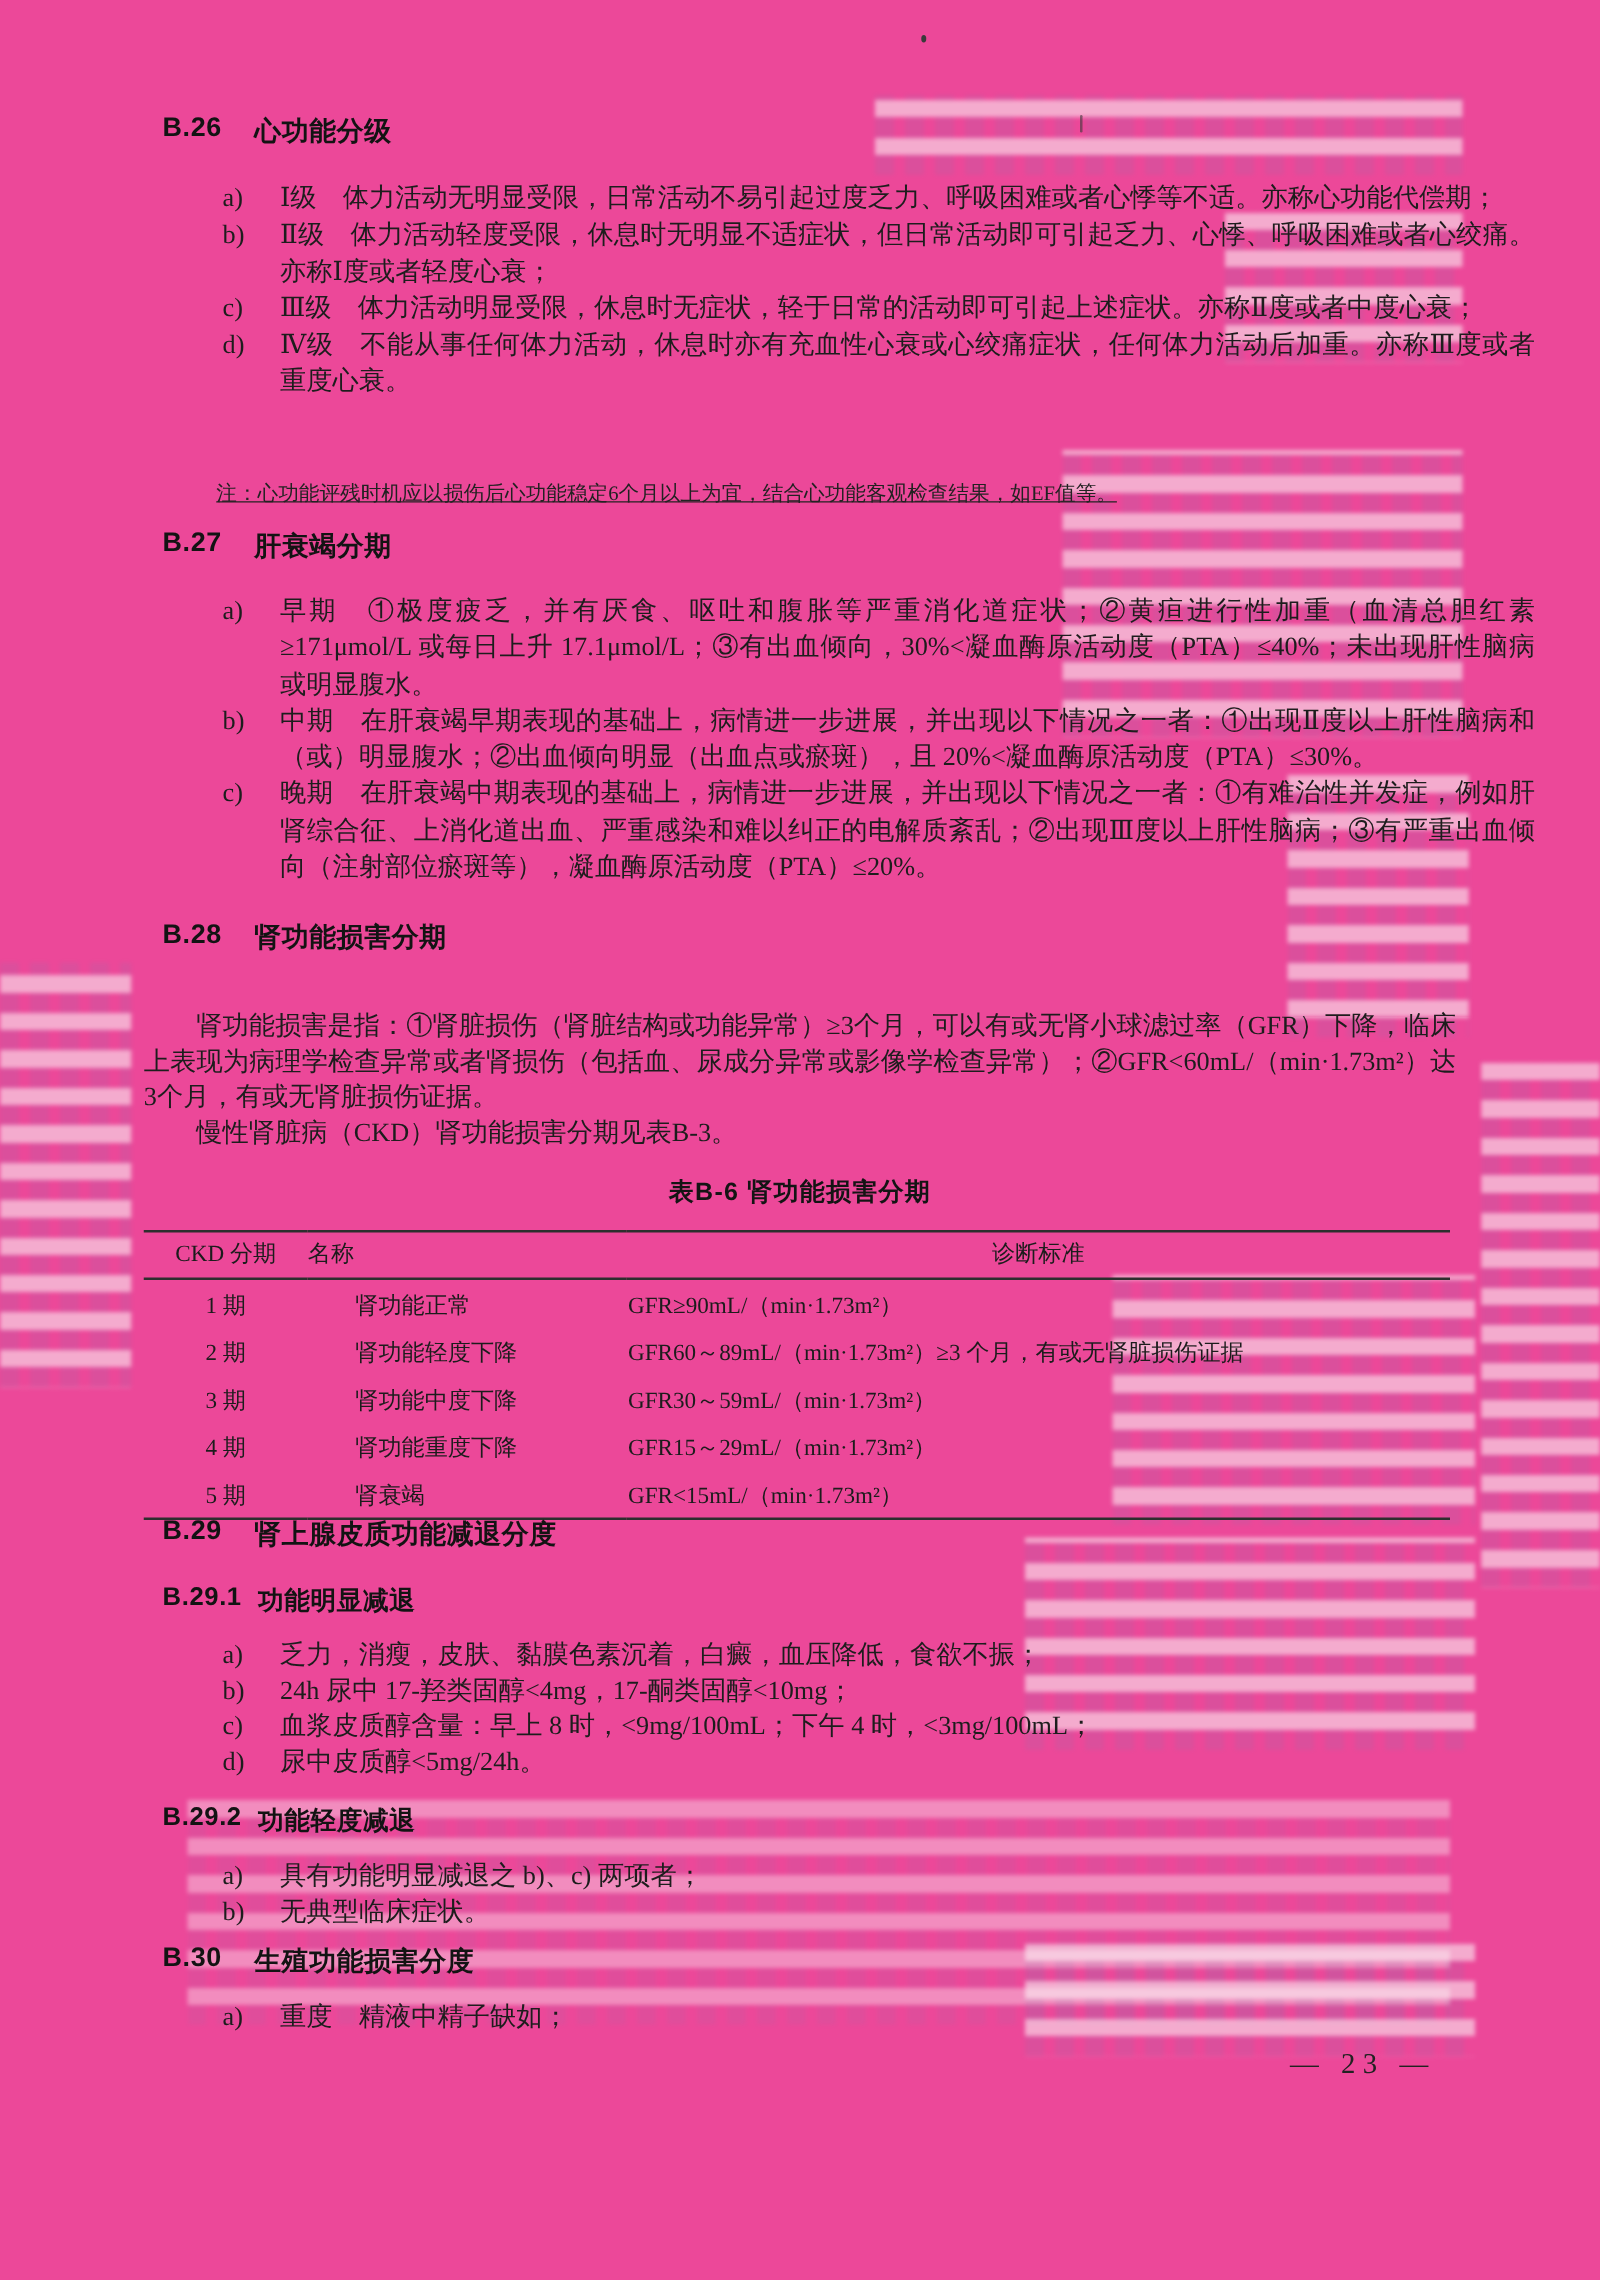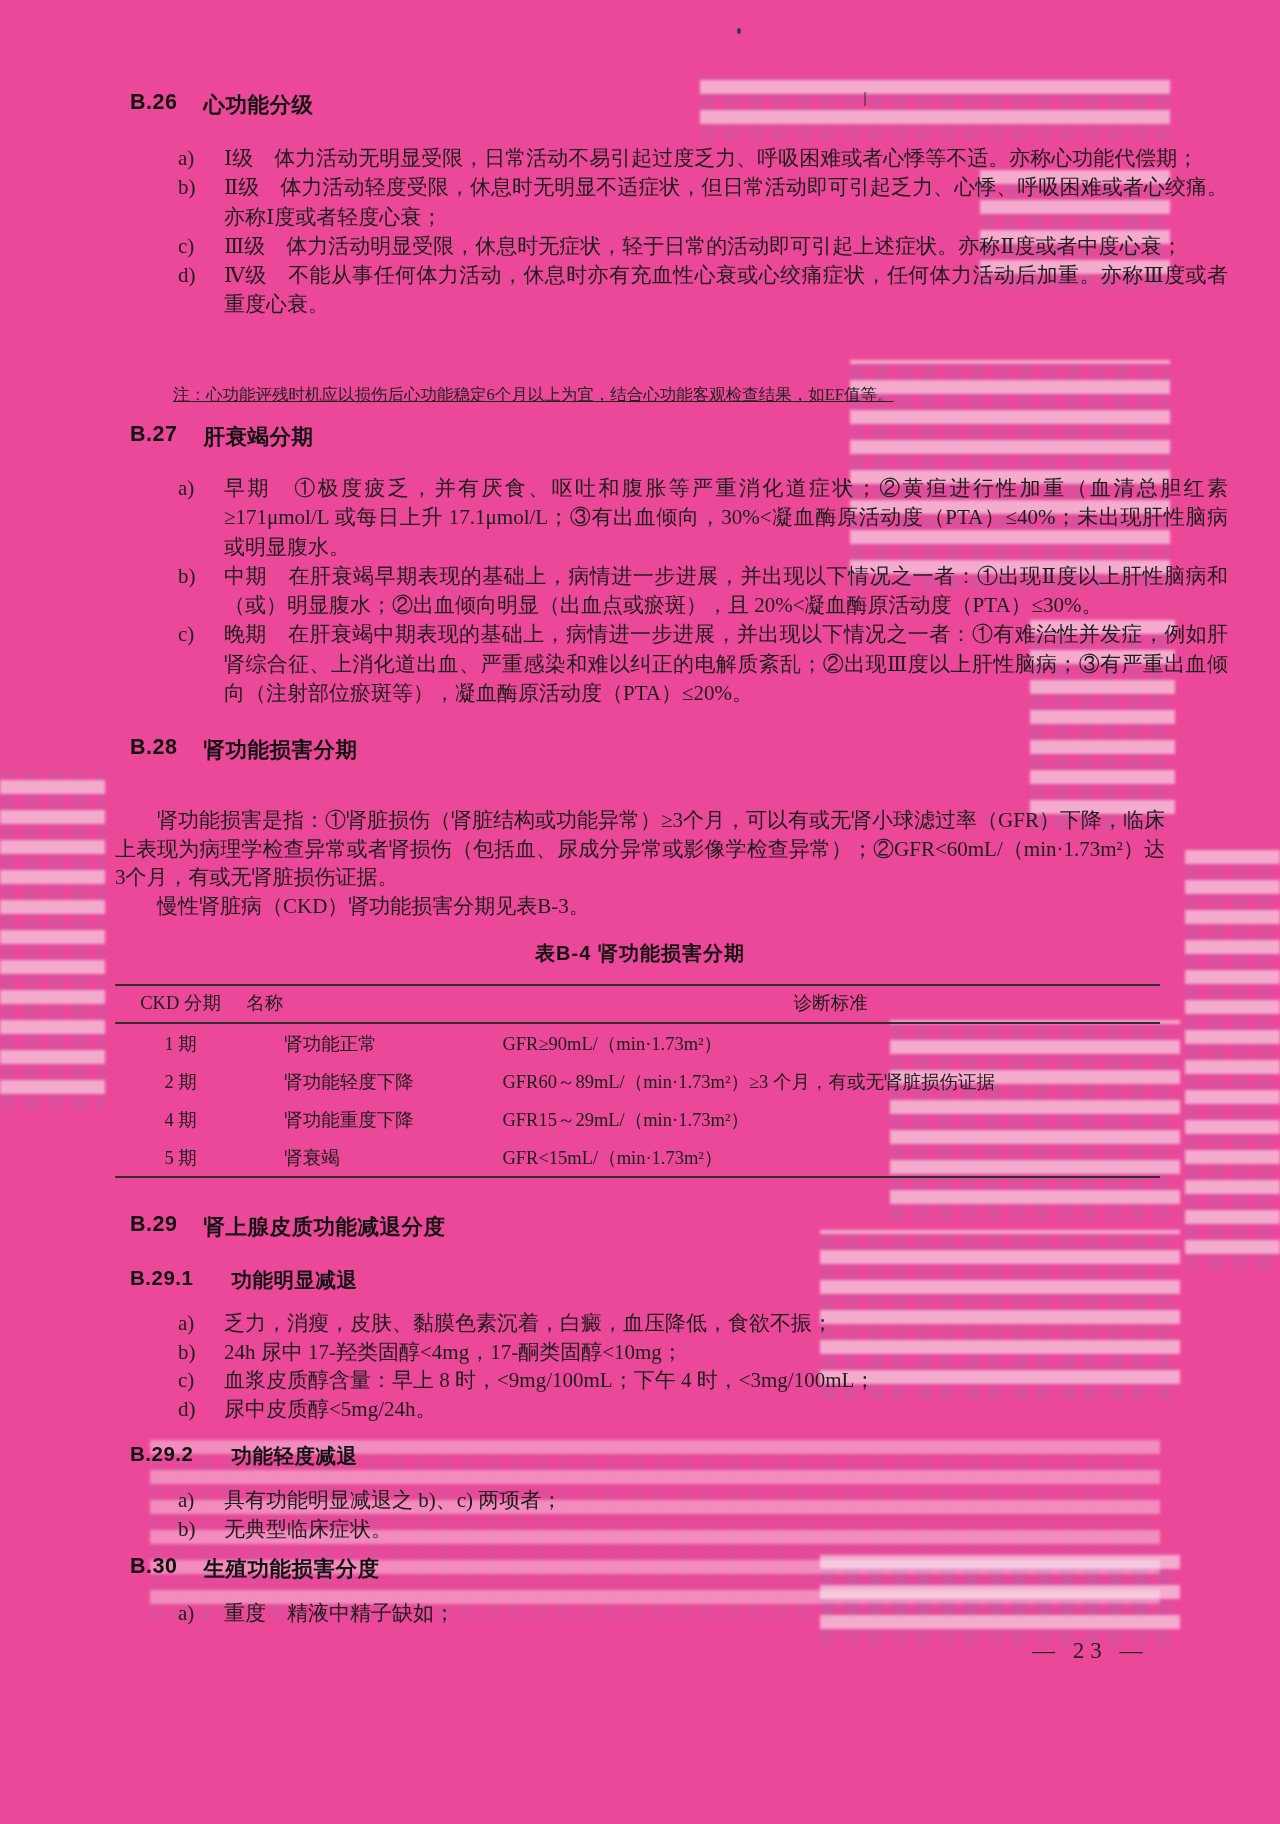--- a/index.html
+++ b/index.html
@@ -13,21 +13,21 @@
   }
   .abs{position:absolute;left:115px;width:1050px;}
 
   
   .sec-heading{
     display:flex;gap:26px;
     font-family:"Liberation Sans","DejaVu Sans",sans-serif;
     font-weight:bold;font-size:21.5px;color:#131313;
     margin-left:15px;letter-spacing:.5px;
   }
-  .sec-heading.sub{font-size:20.5px;gap:38px;}
+  .sec-heading.sub{font-size:20.5px;gap:13px;}
 
   
   .list{padding-left:63px;font-size:21px;}
   .li{display:flex;line-height:29.3px;}
   .li-label{flex:0 0 46px;}
   .li-text{flex:1;text-align:justify;}
   .list.tight .li{line-height:28.5px;}
 
   .note{font-size:16.5px;margin-left:58px;color:#222;}
 
@@ -129,21 +129,21 @@
     </div>
   </div>
 
   <div class="abs sec-heading" style="top:735px;">
     <span>B.28</span>
     <span>肾功能损害分期</span>
   </div>
   <p class="abs para" style="top:806px;">肾功能损害是指：①肾脏损伤（肾脏结构或功能异常）≥3个月，可以有或无肾小球滤过率（GFR）下降，临床上表现为病理学检查异常或者肾损伤（包括血、尿成分异常或影像学检查异常）；②GFR&lt;60mL/（min·1.73m²）达3个月，有或无肾脏损伤证据。</p>
   <p class="abs para" style="top:892px;">慢性肾脏病（CKD）肾功能损害分期见表B-3。</p>
 
-  <div class="abs tbl-title" style="top:940px;">表B-4 肾功能损害分期</div>
+  <div class="abs tbl-title" style="top:940px;">表B-6 肾功能损害分期</div>
   <div class="abs" style="top:984px;">
     <table class="b3">
       <thead>
         <tr>
           <th class="c1">CKD 分期</th>
           <th class="c2">名称</th>
           <th class="c3">诊断标准</th>
         </tr>
       </thead>
       <tbody>
@@ -151,20 +151,25 @@
           <td class="c1">1 期</td>
           <td class="c2">肾功能正常</td>
           <td class="c3">GFR≥90mL/（min·1.73m²）</td>
         </tr>
         <tr>
           <td class="c1">2 期</td>
           <td class="c2">肾功能轻度下降</td>
           <td class="c3">GFR60～89mL/（min·1.73m²）≥3 个月，有或无肾脏损伤证据</td>
         </tr>
         <tr>
+          <td class="c1">3 期</td>
+          <td class="c2">肾功能中度下降</td>
+          <td class="c3">GFR30～59mL/（min·1.73m²）</td>
+        </tr>
+        <tr>
           <td class="c1">4 期</td>
           <td class="c2">肾功能重度下降</td>
           <td class="c3">GFR15～29mL/（min·1.73m²）</td>
         </tr>
         <tr>
           <td class="c1">5 期</td>
           <td class="c2">肾衰竭</td>
           <td class="c3">GFR&lt;15mL/（min·1.73m²）</td>
         </tr>
       </tbody>

